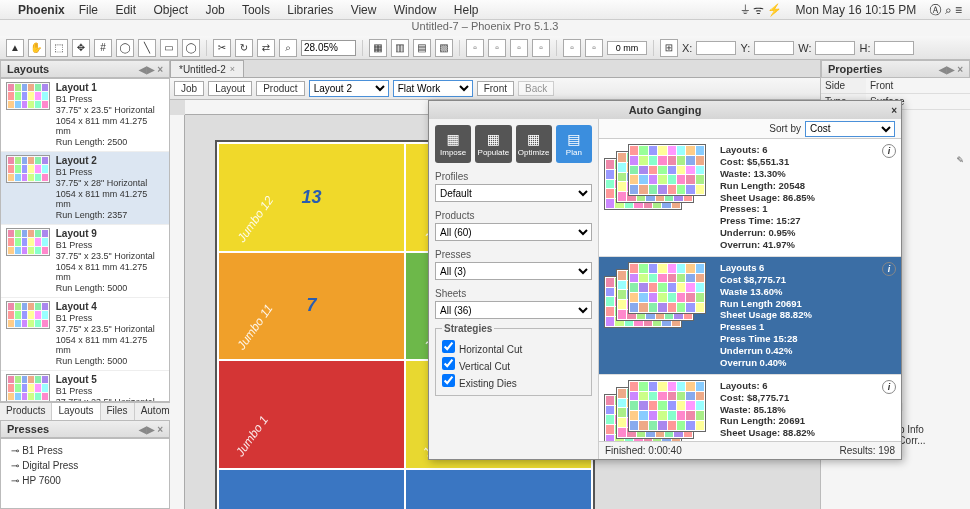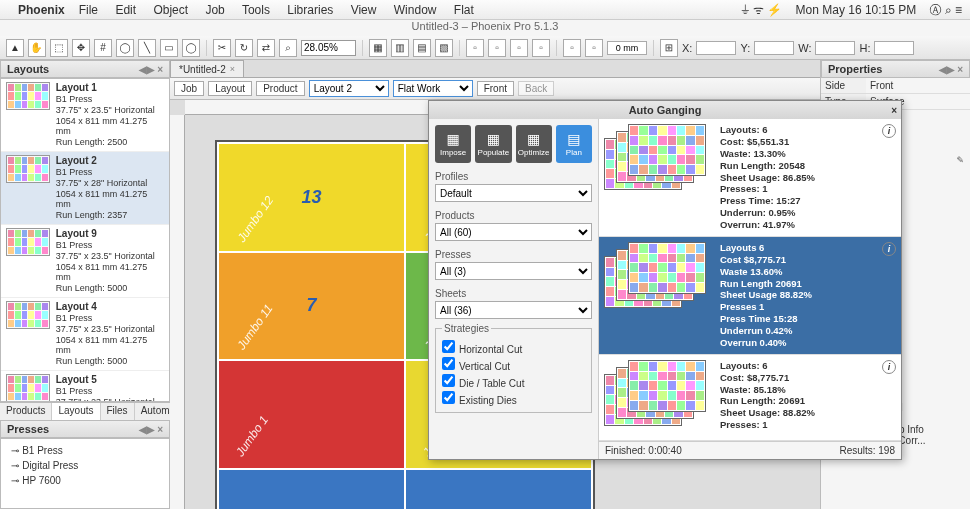--- a/index.html
+++ b/index.html
@@ -84,21 +84,21 @@
 .dlg-right { flex: 1; display: flex; flex-direction: column; }
 
 .mode-btns { display: flex; gap: 4px; margin-bottom: 8px; }
 .mode-btn { width: 38px; height: 38px; background: #555; color: #fff; border-radius: 3px; display: flex; flex-direction: column; align-items: center; justify-content: center; font-size: 8px; }
 .mode-btn.active { background: #3b8ede; }
 .mode-btn .icon { font-size: 14px; margin-bottom: 1px; }
 
 .sec-lbl { font-size: 10px; color: #555; margin: 4px 0 2px; }
 .drop { width: 100%; height: 18px; border: 1px solid #aaa; background: #fff; font-size: 10px; margin-bottom: 4px; }
 .fieldset { border: 1px solid #bbb; padding: 4px 6px; margin-bottom: 6px; font-size: 10px; }
-.fieldset legend { font-size: 10px; color: #555; padding: 0 2px; }
+.fieldset legend { font-size: 10px; color: #555; padding: 0 2px; font-weight: bold; }
 .chk { display: block; margin: 2px 0; font-size: 10px; }
 .chk input { margin-right: 4px; }
 
 
 .sort-bar { height: 20px; display: flex; align-items: center; justify-content: flex-end; padding: 0 6px; gap: 4px; font-size: 10px; border-bottom: 1px solid #ccc; background: #fafafa; }
 .sort-sel { width: 90px; height: 16px; border: 1px solid #4a90d9; background: #fff; font-size: 10px; }
 .results { flex: 1; overflow-y: auto; background: #fff; }
 .result { display: flex; padding: 5px; border-bottom: 1px solid #ddd; gap: 6px; }
 .result.sel { background: #3b6ea5; color: #fff; }
 .result.sel .stat { color: #fff; }
@@ -121,31 +121,31 @@
   <b style="margin-right:14px">Phoenix</b>
   <div class="menus">
     <span>File</span>
     <span>Edit</span>
     <span>Object</span>
     <span>Job</span>
     <span>Tools</span>
     <span>Libraries</span>
     <span>View</span>
     <span>Window</span>
-    <span>Flat</span>
+    <span>Help</span>
   </div>
   <div class="spacer"></div>
   <div class="status">
     <span>⏚ ᯤ ⚡</span>
     <span>Mon May 16  10:15 PM</span>
     <span>Ⓐ ⌕ ≡</span>
   </div>
 </div>
 
-<div class="app-title">Untitled-3 – Phoenix Pro 5.1.3</div>
+<div class="app-title">Untitled-7 – Phoenix Pro 5.1.3</div>
 
 <div class="toolbar">
   <div class="tb-btn">▲</div>
   <div class="tb-btn">✋</div>
   <div class="tb-btn">⬚</div>
   <div class="tb-btn">✥</div>
   <div class="tb-btn">#</div>
   <div class="tb-btn">◯</div>
   <div class="tb-btn">╲</div>
   <div class="tb-btn">▭</div>
@@ -410,27 +410,30 @@
       <select class="drop"><option>All (60)</option></select>
       <div class="sec-lbl">Presses</div>
       <select class="drop"><option>All (3)</option></select>
       <div class="sec-lbl">Sheets</div>
       <select class="drop"><option>All (36)</option></select>
       <fieldset class="fieldset">
         <legend>Strategies</legend>
         <div id="strat">
             <label class="chk"><input type="checkbox" checked="" style="">Horizontal Cut</label>
             <label class="chk"><input type="checkbox" checked="" style="">Vertical Cut</label>
-            <label class="chk"><input type="checkbox" checked="" style="">Die / Table Cut</label>
             <label class="chk"><input type="checkbox" checked="" style="">Existing Dies</label>
           </div>
       </fieldset>
       
     </div>
     <div class="dlg-right">
+      <div class="sort-bar">
+        <span>Sort by</span>
+        <select class="sort-sel"><option>Cost</option></select>
+      </div>
       <div class="results" id="results">
           <div class="result">
             <div class="res-thumbs">
               <div class="res-thumb">
                 <div style="background:#e8a"></div>
                 <div style="background:#ae8"></div>
                 <div style="background:#8ae"></div>
                 <div style="background:#ea8"></div>
                 <div style="background:#8ea"></div>
                 <div style="background:#a8e"></div>

